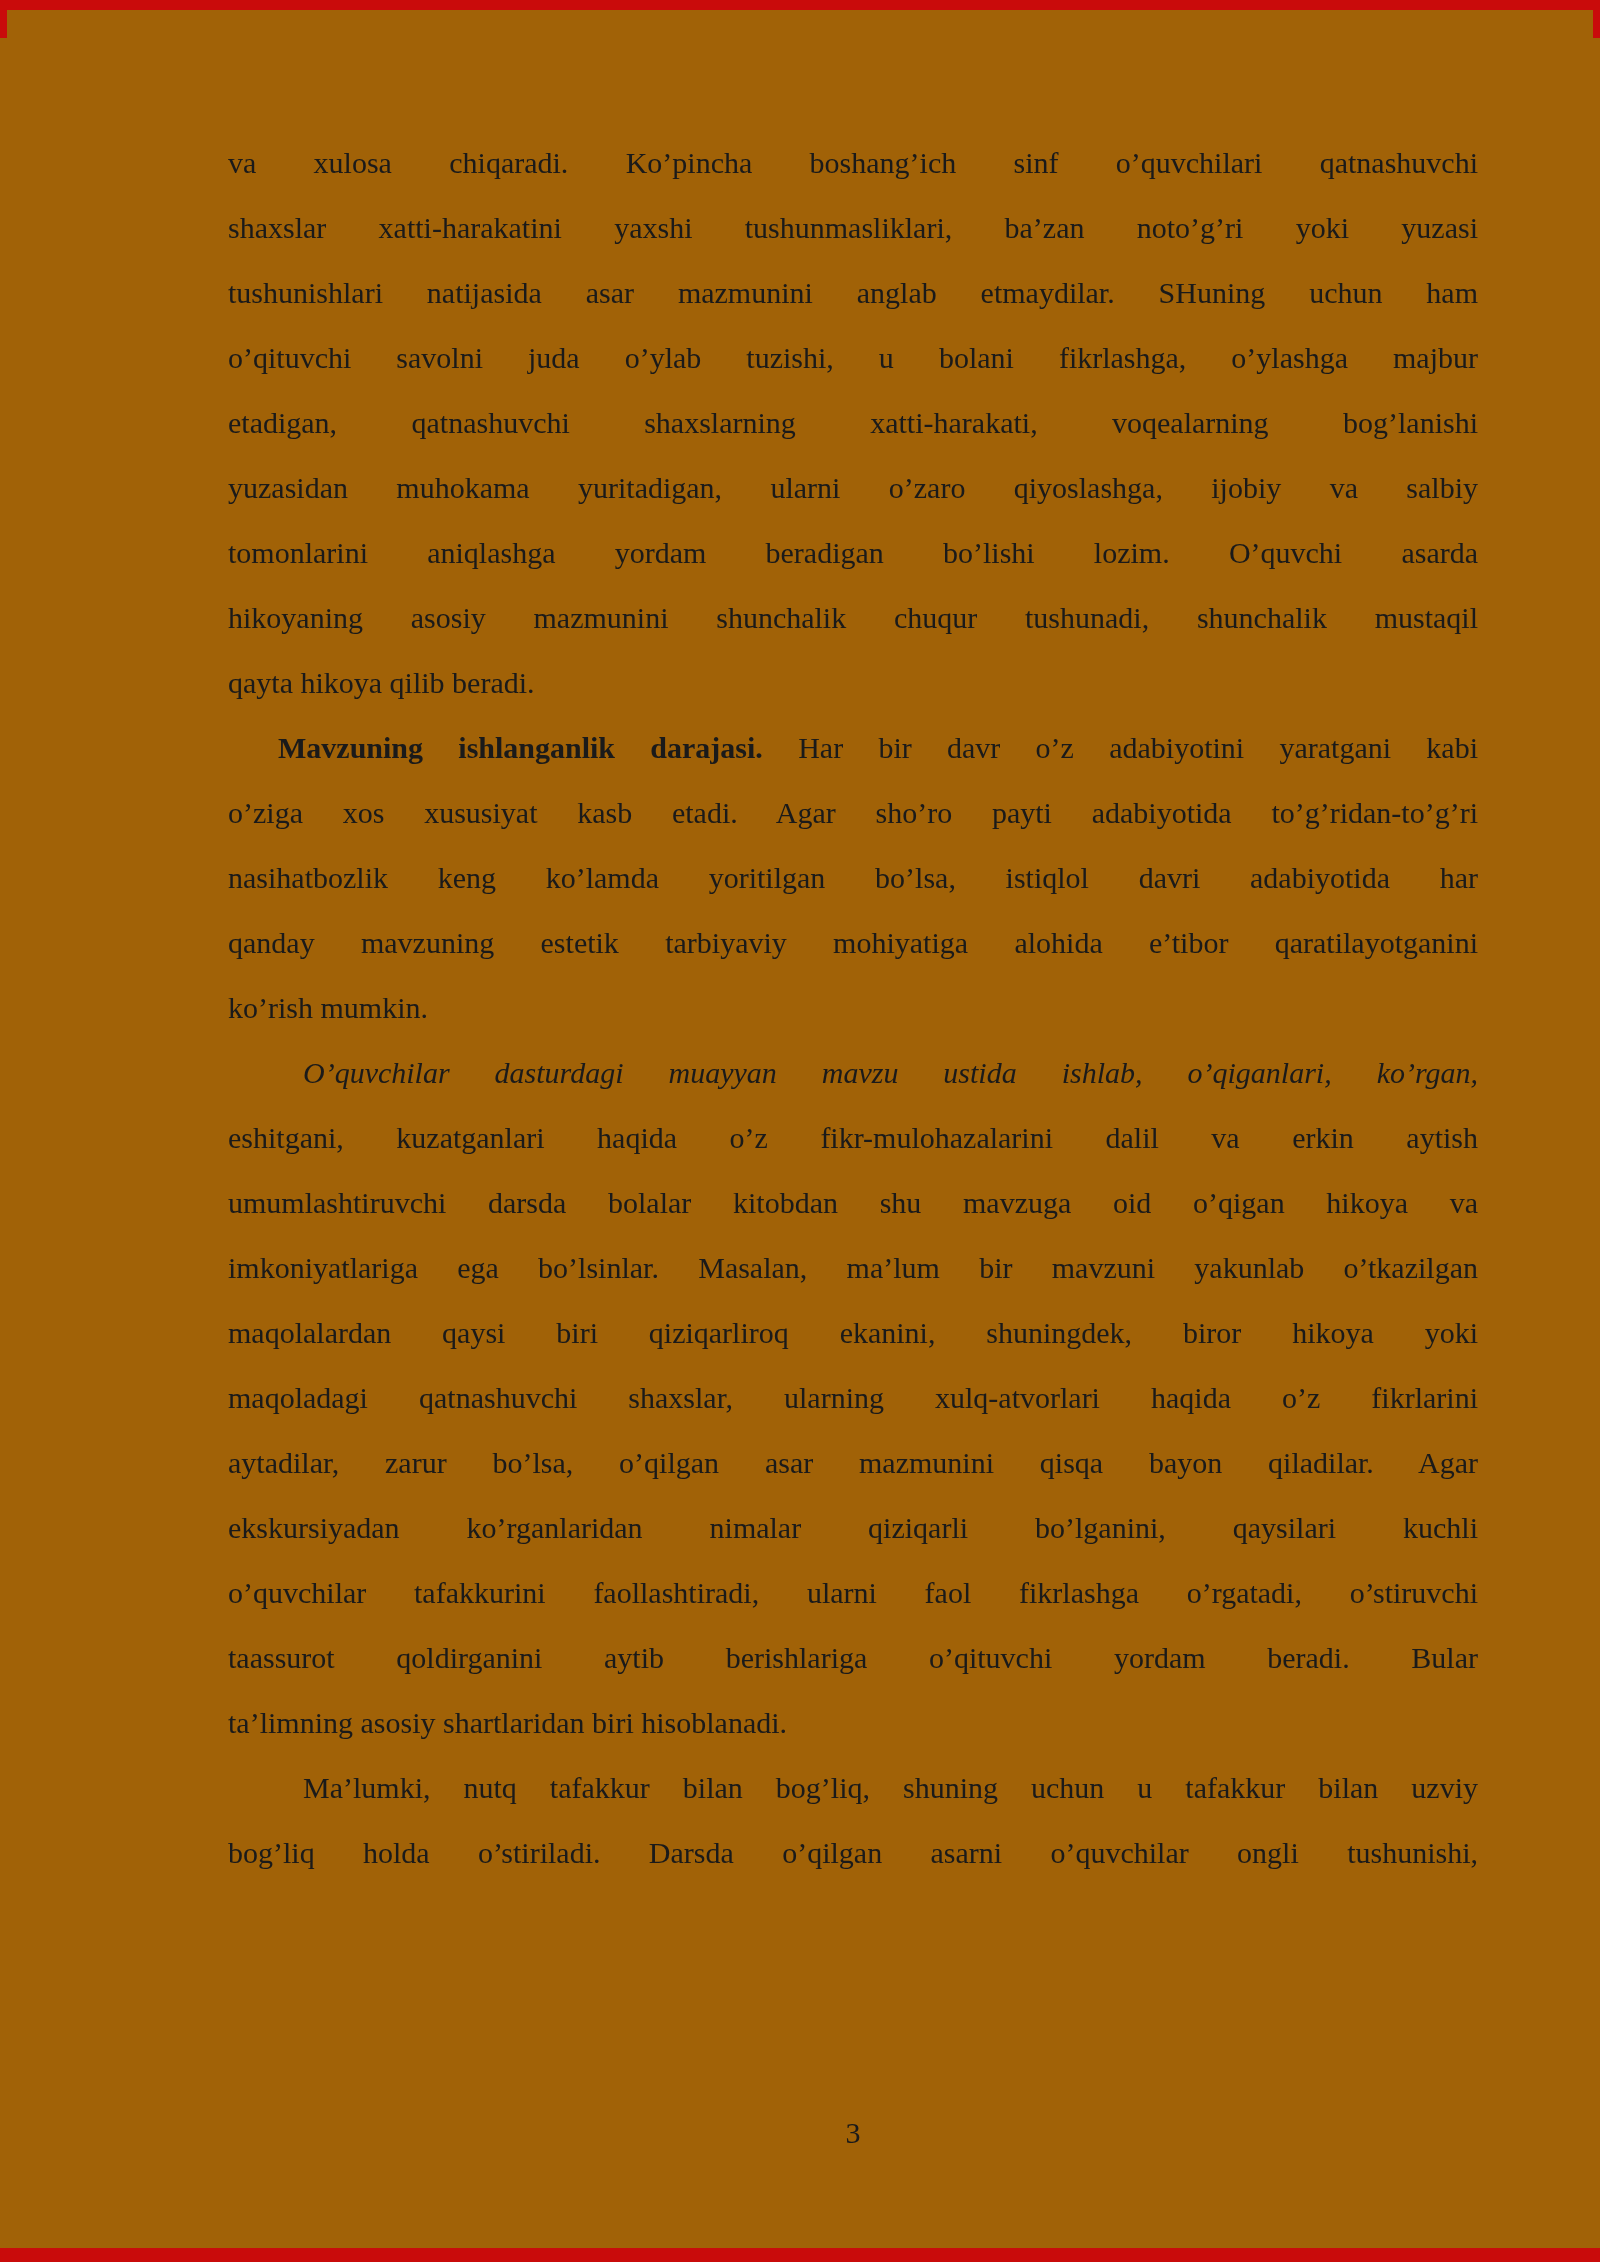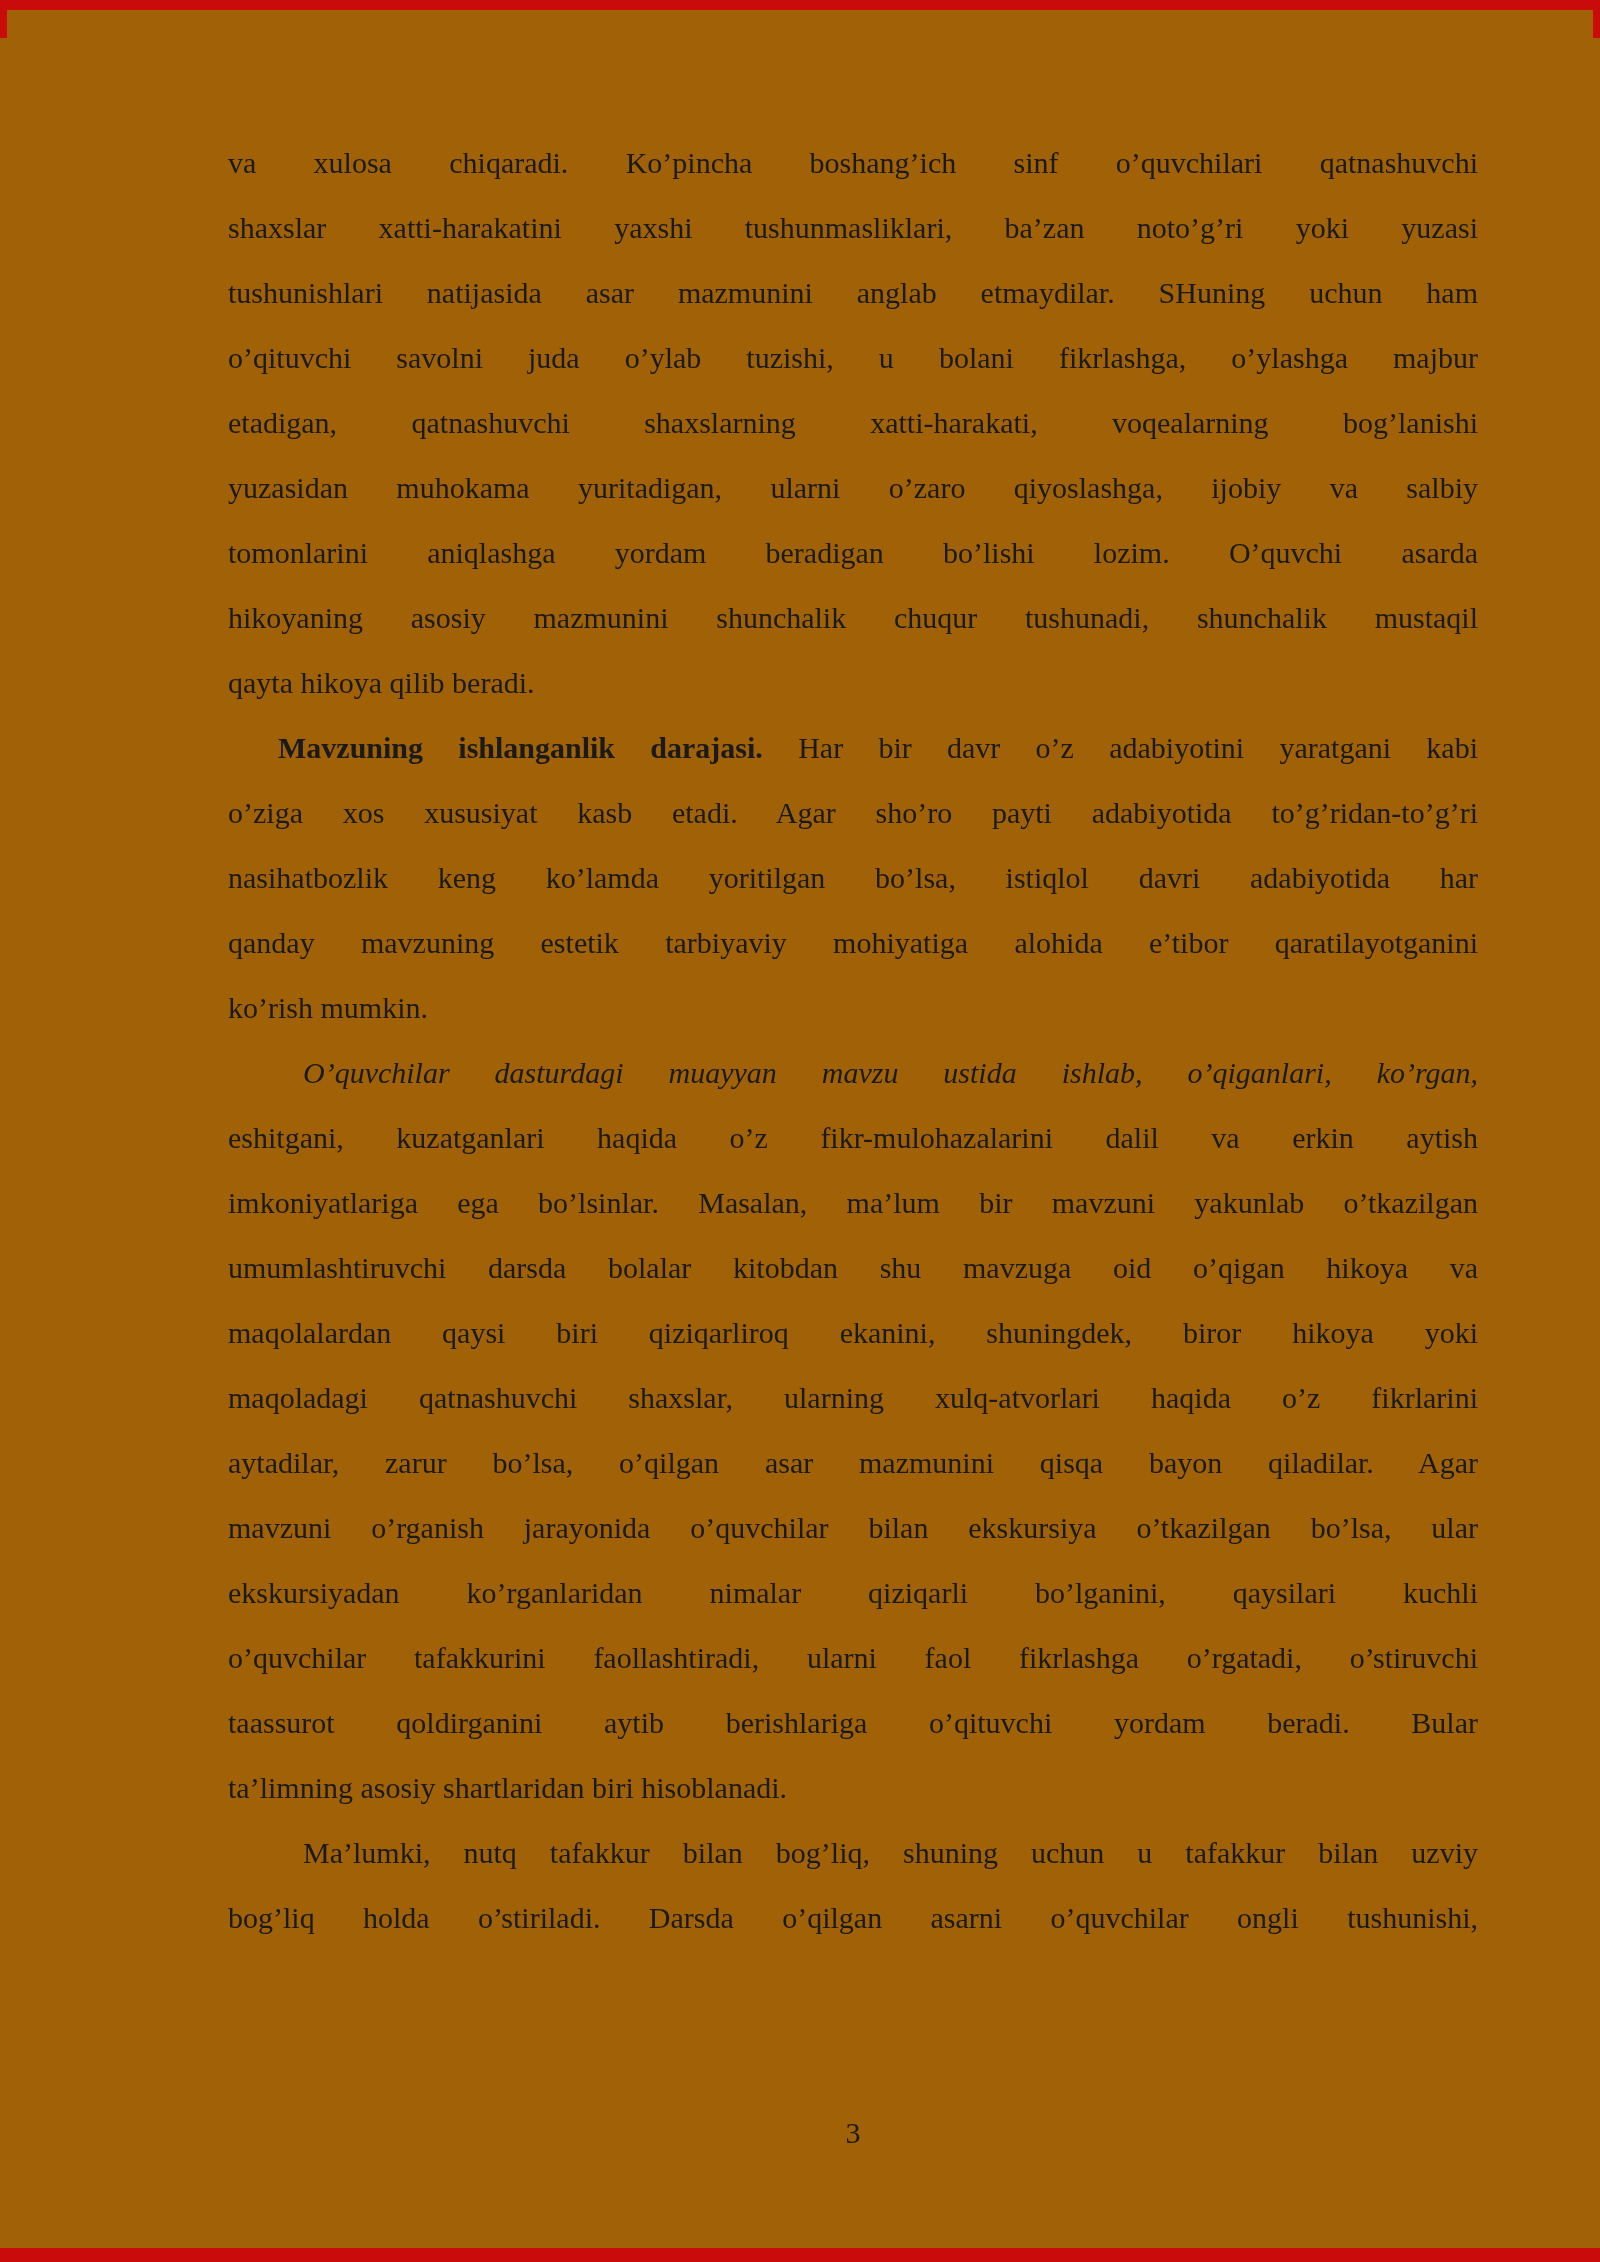--- a/index.html
+++ b/index.html
@@ -63,26 +63,25 @@
       <div class="line"><span>tomonlarini aniqlashga yordam beradigan bo’lishi lozim. O’quvchi asarda</span></div>
       <div class="line"><span>hikoyaning asosiy mazmunini shunchalik chuqur tushunadi, shunchalik mustaqil</span></div>
       <div class="line end"><span>qayta hikoya qilib beradi.</span></div>
       <div class="line" style="text-indent: 50px;"><span class="b">Mavzuning ishlanganlik darajasi.</span><span> Har bir davr o’z adabiyotini yaratgani kabi</span></div>
       <div class="line"><span>o’ziga xos xususiyat kasb etadi. Agar sho’ro payti adabiyotida to’g’ridan-to’g’ri</span></div>
       <div class="line"><span>nasihatbozlik keng ko’lamda yoritilgan bo’lsa, istiqlol davri adabiyotida har</span></div>
       <div class="line"><span>qanday mavzuning estetik tarbiyaviy mohiyatiga alohida e’tibor qaratilayotganini</span></div>
       <div class="line end"><span>ko’rish mumkin.</span></div>
       <div class="line" style="text-indent: 75px; font-style: italic;"><span>O’quvchilar dasturdagi muayyan mavzu ustida ishlab, o’qiganlari, ko’rgan,</span></div>
       <div class="line"><span>eshitgani, kuzatganlari haqida o’z fikr-mulohazalarini dalil va erkin aytish</span></div>
+      <div class="line"><span>umumlashtiruvchi darsda bolalar kitobdan shu mavzuga oid o’qigan hikoya va</span></div>
       <div class="line"><span>imkoniyatlariga ega bo’lsinlar. Masalan, ma’lum bir mavzuni yakunlab o’tkazilgan</span></div>
-      <div class="line"><span>umumlashtiruvchi darsda bolalar kitobdan shu mavzuga oid o’qigan hikoya va</span></div>
       <div class="line"><span>maqolalardan qaysi biri qiziqarliroq ekanini, shuningdek, biror hikoya yoki</span></div>
       <div class="line"><span>maqoladagi qatnashuvchi shaxslar, ularning xulq-atvorlari haqida o’z fikrlarini</span></div>
       <div class="line"><span>aytadilar, zarur bo’lsa, o’qilgan asar mazmunini qisqa bayon qiladilar. Agar</span></div>
-      <div class="line"><span>mavzuni o’rganish jarayonida o’quvchilar bilan ekskursiya o’tkazilgan bo’lsa, ular</span></div>
       <div class="line"><span>ekskursiyadan ko’rganlaridan nimalar qiziqarli bo’lganini, qaysilari kuchli</span></div>
       <div class="line"><span>o’quvchilar tafakkurini faollashtiradi, ularni faol fikrlashga o’rgatadi, o’stiruvchi</span></div>
       <div class="line"><span>taassurot qoldirganini aytib berishlariga o’qituvchi yordam beradi. Bular</span></div>
       <div class="line end"><span>ta’limning asosiy shartlaridan biri hisoblanadi.</span></div>
       <div class="line" style="text-indent: 75px;"><span>Ma’lumki, nutq tafakkur bilan bog’liq, shuning uchun u tafakkur bilan uzviy</span></div>
       <div class="line"><span>bog’liq holda o’stiriladi. Darsda o’qilgan asarni o’quvchilar ongli tushunishi,</span></div>
     </div>
   <div class="pagenum">3</div>
   <div class="edge edge-bottom" style="background: rgb(201, 11, 11);"></div>
 </div>

